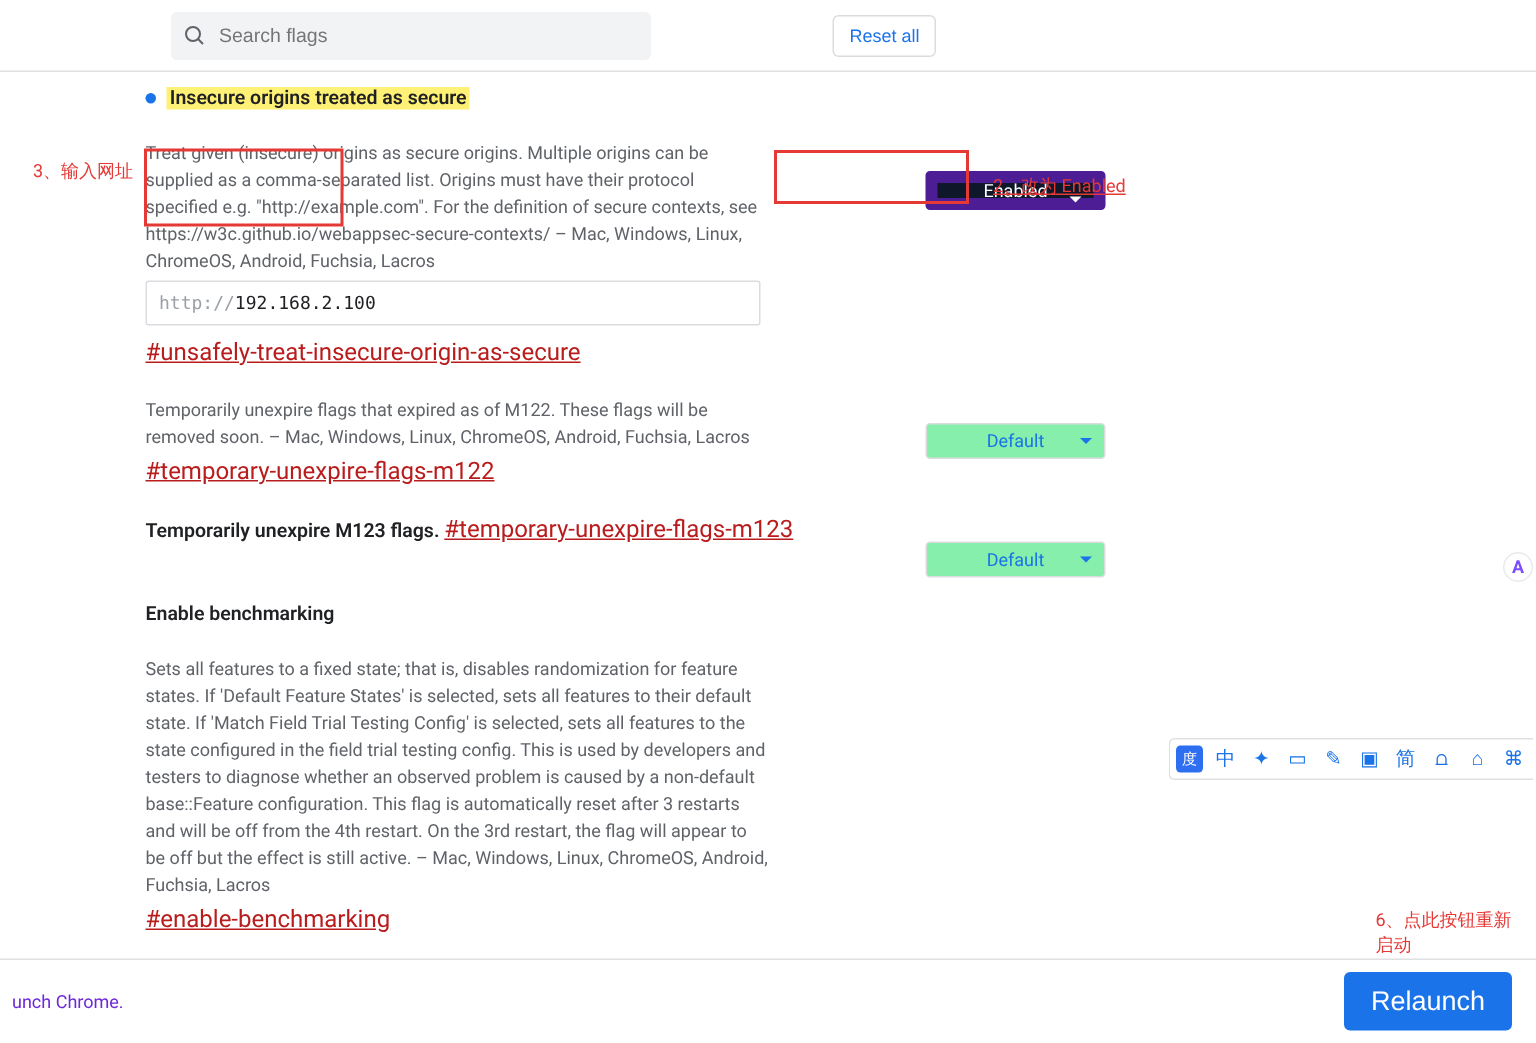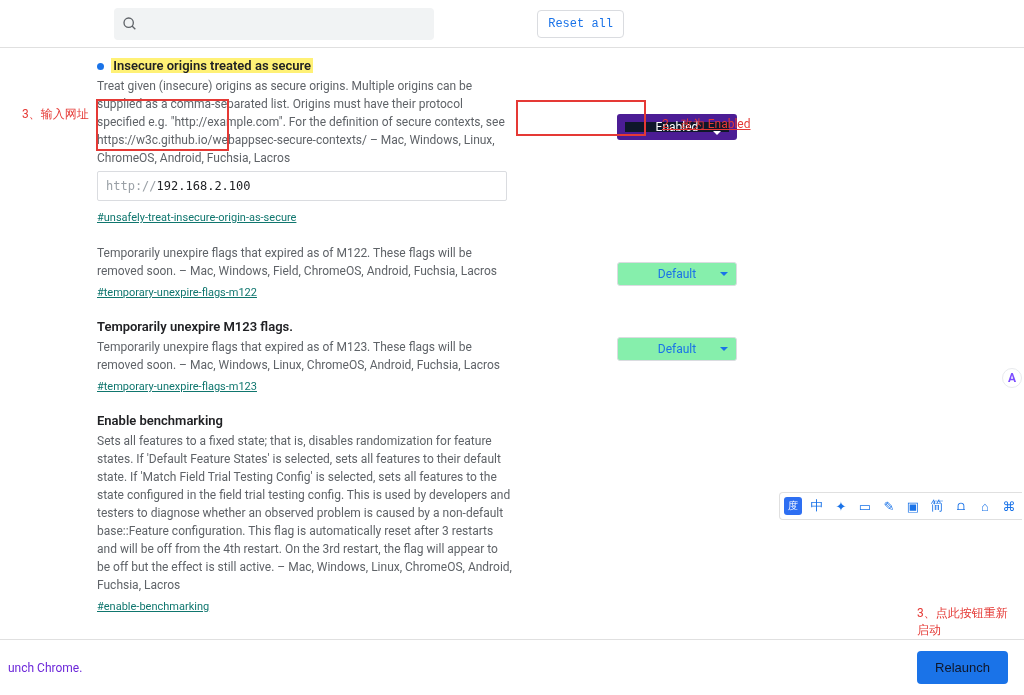--- a/index.html
+++ b/index.html
@@ -44,39 +44,38 @@
   .reset-btn {
     margin-left: auto;
     margin-right: 380px;
     border: 1px solid #dadce0;
     background: #fff;
     color: #1a73e8;
     font-size: 12px;
     padding: 6px 10px;
     border-radius: 4px;
     cursor: pointer;
-    font-family: Liberation Mono, monospace;
   }
   .content {
     padding-left: 97px;
     padding-top: 8px;
     padding-right: 20px;
     height: 580px;
     overflow: hidden;
   }
   .flag {
     position: relative;
     padding: 6px 0 14px 0;
     width: 545px;
   }
   .flag-title {
     font-size: 13px;
     font-weight: 600;
     color: #202124;
-    margin-bottom: 4px;
+    margin-bottom: 20px;
     display: inline-block;
   }
   .highlight {
     background: #fff176;
     padding: 0 2px;
   }
   .dot {
     display: inline-block;
     width: 7px;
     height: 7px;
@@ -86,22 +85,22 @@
     vertical-align: middle;
   }
   .flag-desc {
     font-size: 12px;
     color: #5f6368;
     line-height: 1.5;
     margin-bottom: 4px;
     max-width: 415px;
   }
   .flag-anchor {
-    font-size: 11px;
-    color: #0f766e;
+    font-size: 16px;
+    color: #b91c1c;
     text-decoration: underline;
     cursor: pointer;
     display: inline-block;
   }
   .url-input-wrap {
     position: relative;
     margin: 4px 0 8px 0;
   }
   .url-input {
     width: 410px;
@@ -175,24 +174,24 @@
     background: #fff;
   }
   .footer-text {
     font-size: 12px;
     color: #6d28d9;
     margin-left: -8px;
   }
   .relaunch-btn {
     margin-left: auto;
     background: #1a73e8;
-    color: #0f172a;
+    color: #ffffff;
     border: none;
     border-radius: 4px;
-    font-size: 13px;
+    font-size: 18px;
     padding: 9px 18px;
     cursor: pointer;
   }
   .side-toolbar {
     position: absolute;
     right: 2px;
     top: 492px;
     display: flex;
     gap: 6px;
     align-items: center;
@@ -229,20 +228,21 @@
 </style>
 </head>
 <body>
 
 <div class="topbar">
   <div class="search-wrap">
     <svg width="16" height="16" viewBox="0 0 24 24" fill="none" stroke="#5f6368" stroke-width="2">
         <circle cx="10" cy="10" r="7"></circle>
         <line x1="20" y1="20" x2="15" y2="15"></line>
       </svg>
+    <input type="text" placeholder="Search flags" style="">
   </div>
   <button class="reset-btn">Reset all</button>
 </div>
 
 <div class="content">
 
   <div class="flag" style="padding-top:2px;">
     <div>
       <span class="dot"></span>
       <span class="flag-title highlight">Insecure origins treated as secure</span>
@@ -254,51 +254,50 @@
           <span class="black">192.168.2.100</span>
       </div>
     </div>
     <a class="flag-anchor">#unsafely-treat-insecure-origin-as-secure</a>
     <div class="select-wrap" style="top:58px;">
       <div class="select-box filled">Enabled</div>
     </div>
   </div>
 
   <div class="flag">
-    <div class="flag-desc">Temporarily unexpire flags that expired as of M122. These flags will be removed soon. – Mac, Windows, Field, ChromeOS, Android, Fuchsia, Lacros</div>
+    <div class="flag-desc">Temporarily unexpire flags that expired as of M122. These flags will be removed soon. – Mac, Windows, Linux, ChromeOS, Android, Fuchsia, Lacros</div>
     <a class="flag-anchor">#temporary-unexpire-flags-m122</a>
     <div class="select-wrap" style="top:24px;">
       <div class="select-box">Default</div>
     </div>
   </div>
 
   <div class="flag">
     <div class="flag-title">Temporarily unexpire M123 flags.</div>
-    <div class="flag-desc">Temporarily unexpire flags that expired as of M123. These flags will be removed soon. – Mac, Windows, Linux, ChromeOS, Android, Fuchsia, Lacros</div>
     <a class="flag-anchor">#temporary-unexpire-flags-m123</a>
     <div class="select-wrap" style="top:24px;">
       <div class="select-box">Default</div>
     </div>
   </div>
 
   <div class="flag">
     <div class="flag-title">Enable benchmarking</div>
     <div class="flag-desc">Sets all features to a fixed state; that is, disables randomization for feature states. If 'Default Feature States' is selected, sets all features to their default state. If 'Match Field Trial Testing Config' is selected, sets all features to the state configured in the field trial testing config. This is used by developers and testers to diagnose whether an observed problem is caused by a non-default base::Feature configuration. This flag is automatically reset after 3 restarts and will be off from the 4th restart. On the 3rd restart, the flag will appear to be off but the effect is still active. – Mac, Windows, Linux, ChromeOS, Android, Fuchsia, Lacros</div>
     <a class="flag-anchor">#enable-benchmarking</a>
   </div>
 
 </div>
 
 <div class="anno" style="left:22px; top:106px;">3、输入网址</div>
 <div class="anno-box" style="left:96px; top:99px; width:133px; height:52px;"></div>
 
 <div class="anno" style="left:662px; top:116px;text-decoration:underline;">2、改为 Enabled</div>
 <div class="anno-box" style="left:516px; top:100px; width:130px; height:36px;"></div>
 
-<div class="anno" style="left:917px; top:605px; width:100px; white-space:normal;">3、点此按钮重新启动</div>
+<div class="anno" style="left:917px; top:605px; width:100px; white-space:normal;">6、点此按钮重新启动</div>
 <div class="anno-box" style="left:894px; top:644px; width:124px; height:47px;"></div>
 
 <div class="float-icon">A</div>
 
 <div class="side-toolbar">
   <span style="background:#2e6ff2;color:#fff;border-radius:3px;font-size:10px;">度</span>
   <span>中</span>
   <span>✦</span>
   <span>▭</span>
   <span>✎</span>

